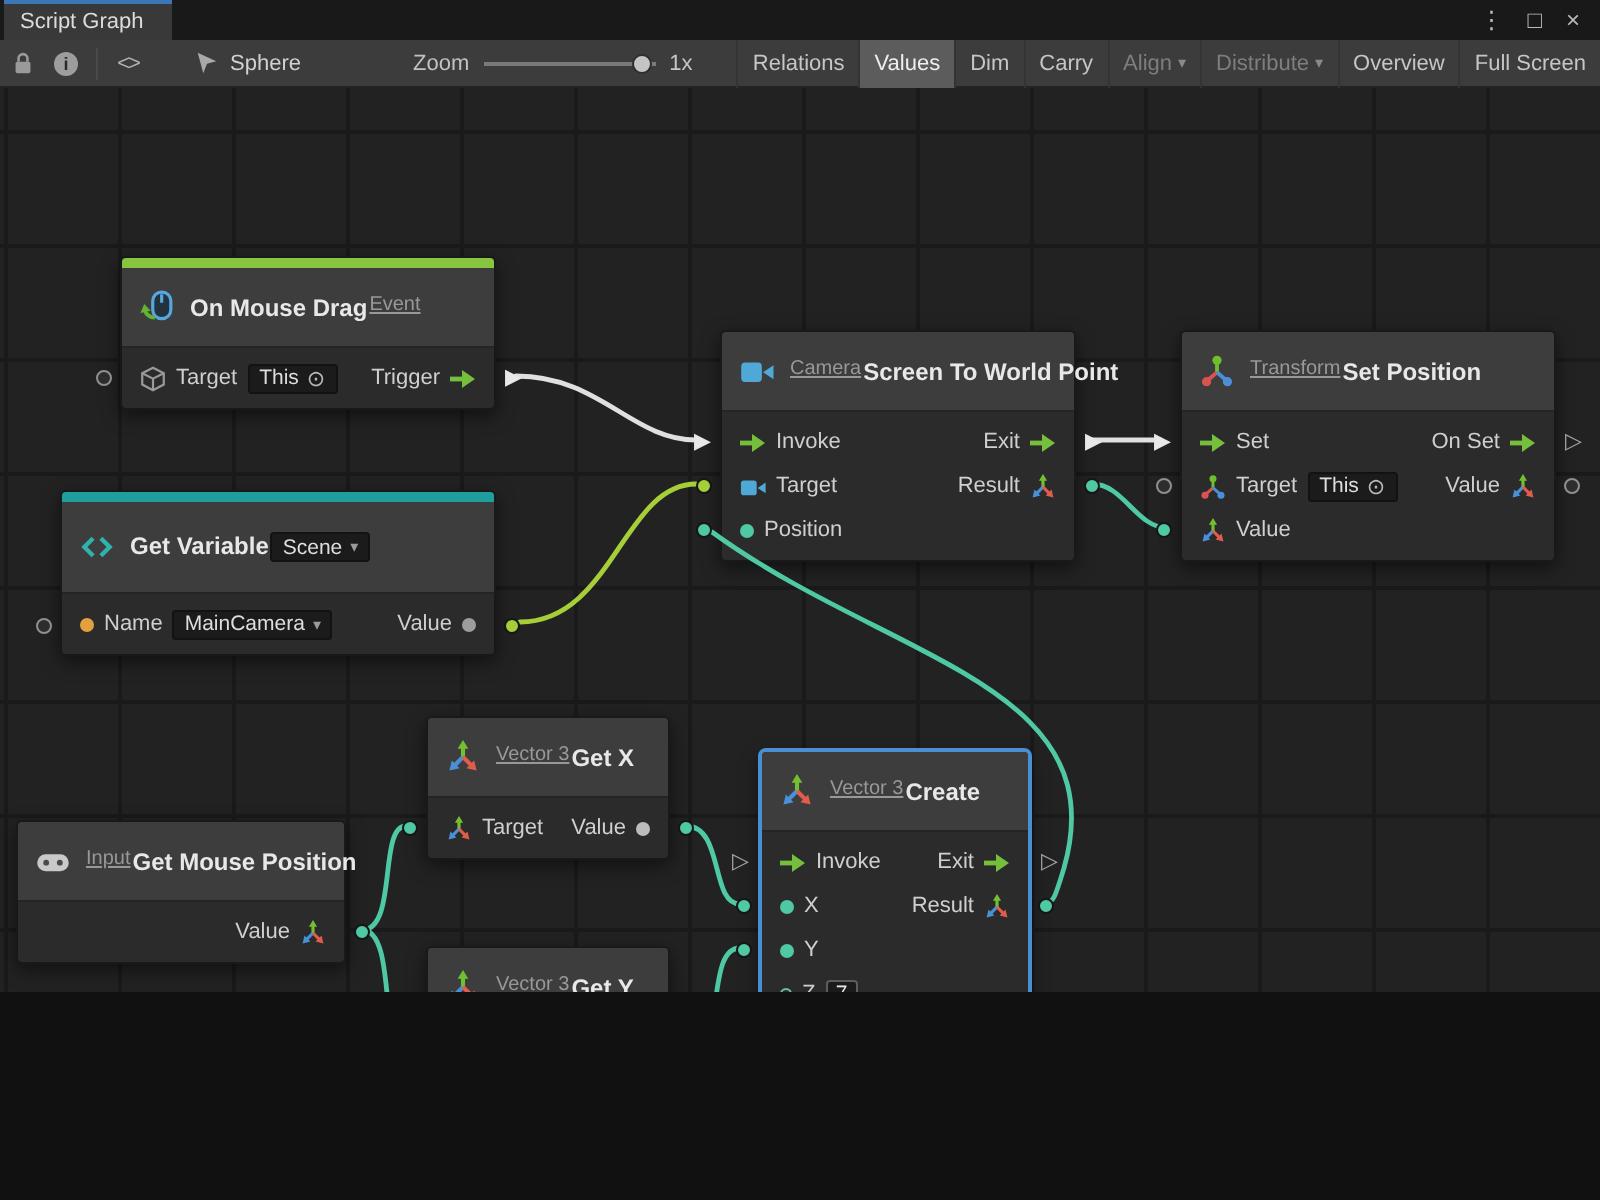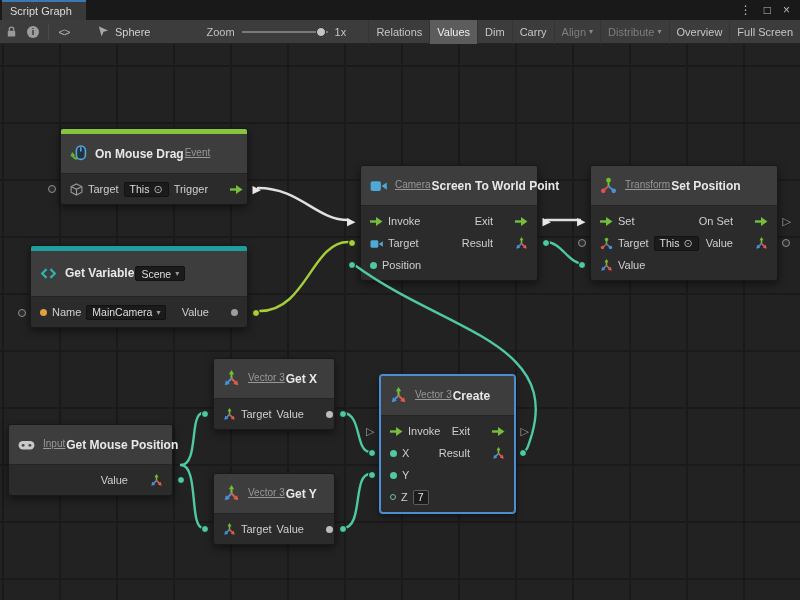--- a/index.html
+++ b/index.html
@@ -1,18 +1,18 @@
 <!DOCTYPE html>
 <html><head>
 <meta charset="utf-8">
 <style>
   * { margin:0; padding:0; box-sizing:border-box; }
   html,body { width:800px; height:600px; overflow:hidden; background:#111;
     font-family:"Liberation Sans","DejaVu Sans",sans-serif; }
-  .app { position:relative; width:800px; height:600px; background:#eab308;padding-left:33px; }
+  .app { position:relative; width:800px; height:496px; background:#eab308;padding-left:33px; }
 
   
   .tabbar { position:absolute; top:0; left:0; right:0; height:20px; background:#191919;
     display:flex; align-items:stretch; }
   .tab { display:flex; align-items:center; padding:0 14px 0 8px; background:#393939;
     border-top:2px solid #3d76b5; color:#dcdcdc; font-size:11px; margin-left:2px; }
   .winbtns { margin-left:auto; display:flex; align-items:center; gap:12px; padding-right:10px;
     color:#b9b9b9; font-size:12px; }
   .winbtns span { cursor:default; line-height:12px; }
 
@@ -51,21 +51,21 @@
   .accent { height:5px; border-radius:2px 2px 0 0; }
   .hdr { display:flex; align-items:center; gap:8px; padding:0 9px; height:40px; background:#3d3d3d;
     border-bottom:1px solid #242424; border-radius:2px 2px 0 0; }
   .accent + .hdr { border-radius:0; }
   .hdr.tall { height:46px; }
   .ttl { font-size:12px; font-weight:bold; color:#e8e8e8; white-space:nowrap; }
   .sub { font-size:10px; color:#989898; white-space:nowrap;text-decoration:underline; }
   .hcol { display:flex; flex-direction:row; justify-content:center; gap:1px; }
   .nbody { padding:4px 0; }
   .row { height:22px; display:flex; align-items:center; gap:5px; padding:0 9px; font-size:11px; }
-  .right { margin-left:auto; display:flex; align-items:center; gap:22px; }
+  .right { margin-left:auto; display:flex; align-items:center; gap:5px; }
   .lbl { color:#cfcfcf; white-space:nowrap; }
   .chip,.dd { display:inline-flex; align-items:center; gap:4px; background:#1b1b1b;
     border:1px solid #121212; border-radius:2px; padding:0 5px; height:15px; font-size:10.5px;
     color:#dedede; white-space:nowrap; }
   .dd .caret { font-size:8px; color:#9a9a9a; }
   .tgt { color:#b9b9b9; font-size:11px; }
   .zfield { width:16px; height:15px; background:#1b1b1b; border:1px solid #5d5d5d; border-radius:2px;
     color:#e8e8e8; font-size:10.5px; text-align:center; font-family:"Liberation Sans",sans-serif; }
   .dot { width:7px; height:7px; border-radius:50%; flex:none; }
   .dot.teal { background:#4fc8a4; } .dot.orange { background:#e2a13c; }
@@ -410,21 +410,21 @@
           <span class="right">
             <span class="lbl">Value</span>
             <span class="dot light"></span>
           </span>
         </div>
       </div>
       <span class="pc" style="left:-13px;top:51px"></span>
       <span class="pc" style="right:-13px;top:51px"></span>
     </div>
 
-    <div class="node" style="left:8px;top:380px;width:165px">
+    <div class="node" style="left:8px;top:366px;width:165px">
       <div class="hdr">
         <svg class="ic16" viewBox="0 0 14 14">
             <use href="#ic-gamepad"></use>
           </svg>
         <div class="hcol">
           <div class="sub">Input</div>
           <div class="ttl">Get Mouse Position</div>
         </div>
       </div>
       <div class="nbody">

